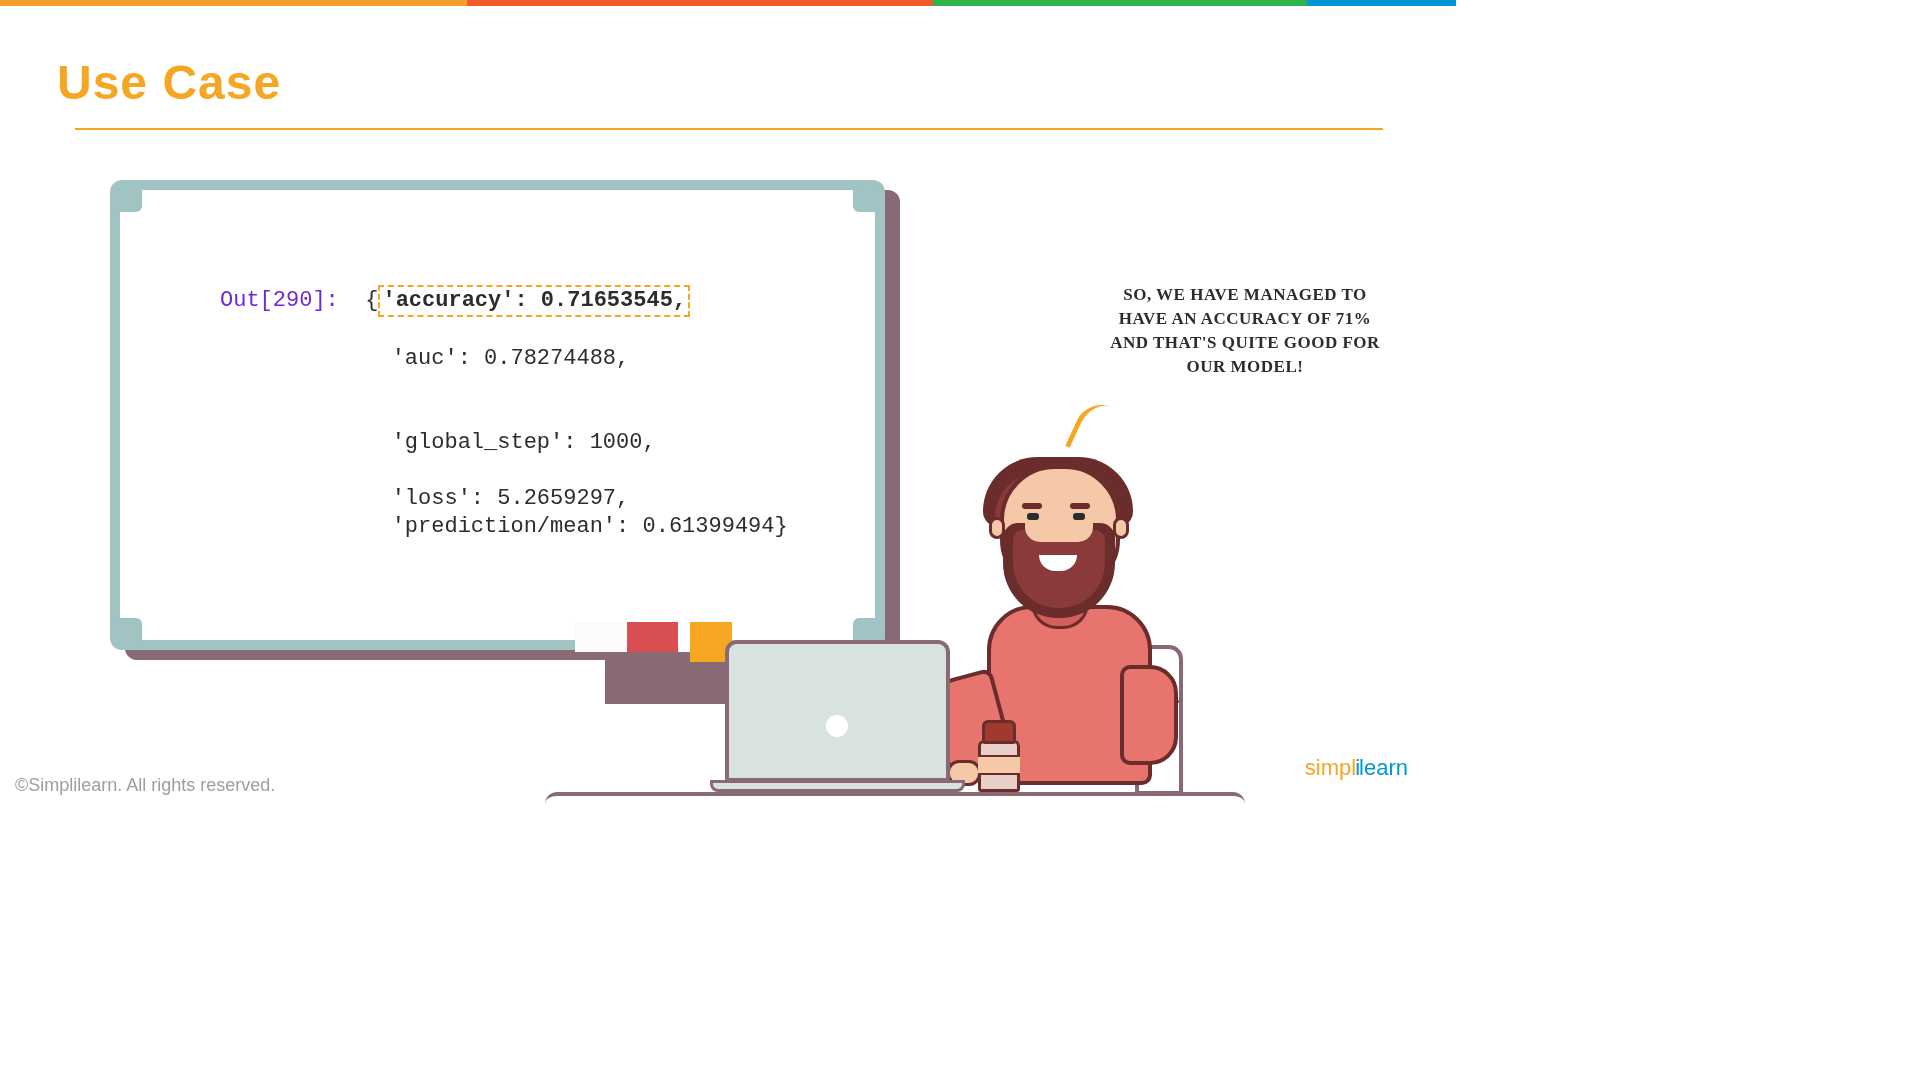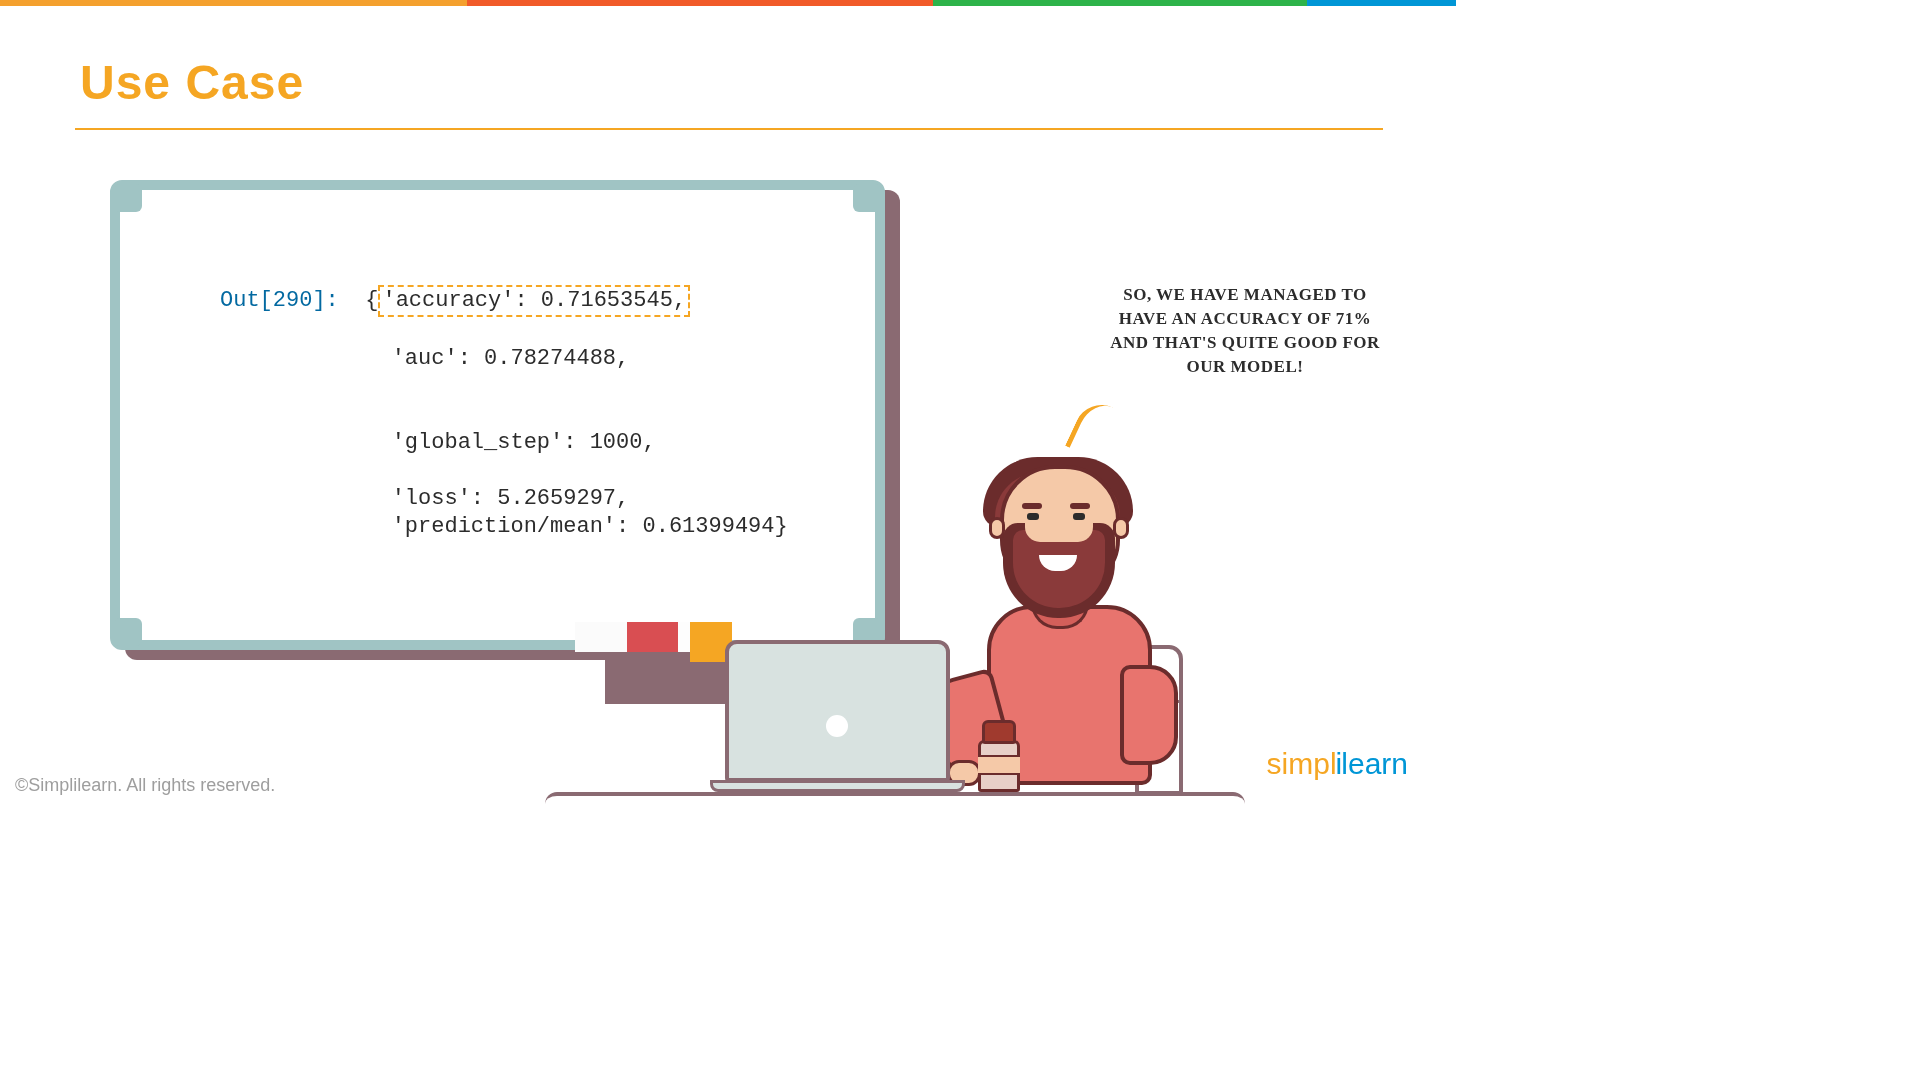--- a/index.html
+++ b/index.html
@@ -20,21 +20,21 @@
       display: flex;
     }
     .bar-orange1 { flex: 2.5; background: #f4a02e; }
     .bar-orange2 { flex: 2.5; background: #f15a29; }
     .bar-green { flex: 2; background: #2db34a; }
     .bar-blue { flex: 0.8; background: #0096d6; }
 
     .title {
       position: absolute;
       top: 55px;
-      left: 80px;
+      left: 57px;
       font-size: 48px;
       font-weight: 800;
       color: #f5a623;
       letter-spacing: 1px;
     }
     .title-underline {
       position: absolute;
       top: 128px;
       left: 75px;
       right: 73px;
@@ -76,27 +76,28 @@
     .code-block {
       position: absolute;
       top: 95px;
       left: 100px;
       font-family: 'Courier New', monospace;
       font-size: 22px;
       line-height: 28px;
       color: #2c2c2c;
     }
     .out-label {
-      color: #0369a1;
+      color: #6d28d9;
       font-weight: 500;
     }
     .highlight-box {
       border: 2px dashed #f5a623;
       padding: 0 2px;
       display: inline-block;
+      font-weight: bold;
     }
 
     .tray-shadow {
       position: absolute;
       top: 652px;
       left: 605px;
       width: 150px;
       height: 52px;
       background: #8a6a72;
     }
@@ -411,21 +412,21 @@
       bottom: 20px;
       left: 15px;
       font-size: 18px;
       color: #9e9e9e;
     }
 
     .logo {
       position: absolute;
       bottom: 35px;
       right: 48px;
-      font-size: 30px;
+      font-size: 22px;
       font-weight: 400;
       font-family: Arial, sans-serif;
     }
     .logo-s1 { color: #f5a623; }
     .logo-sep { color: #0096d6; font-weight: 300; margin: 0 -1px; }
     .logo-s2 { color: #0096d6; }
   </style>
 </head>
 <body>
 

